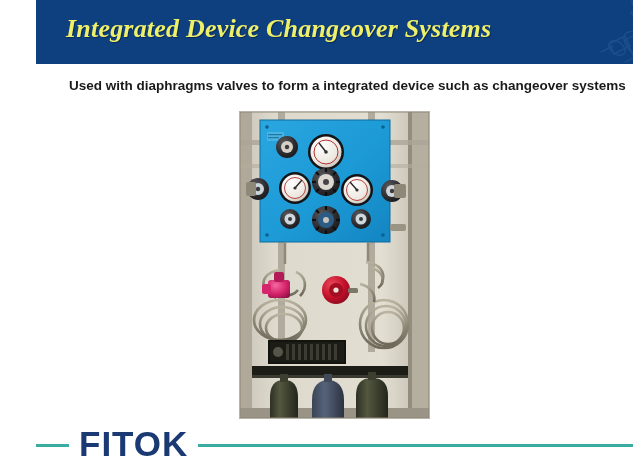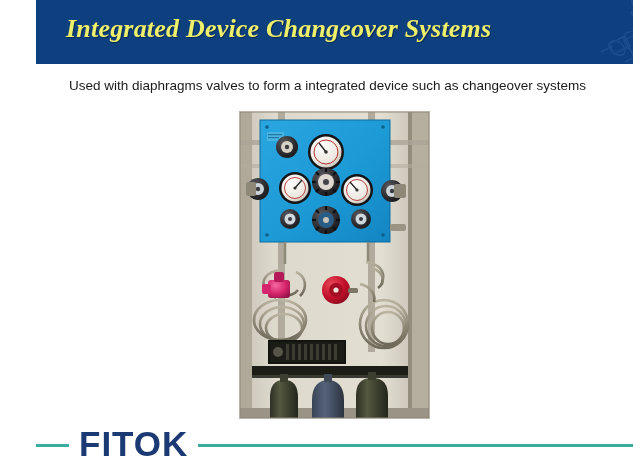--- a/index.html
+++ b/index.html
@@ -51,20 +51,21 @@
   }
 
   
   .body-text {
     position: absolute;
     left: 33px;
     top: 78px;
     font-size: 13.5px;
     color: #1a1a1a;
     white-space: nowrap;
+    font-weight: bold;
   }
 
   
   .photo {
     position: absolute;
     left: 203px;
     top: 111px;
     width: 191px;
     height: 308px;
     background: #cfcabf;

